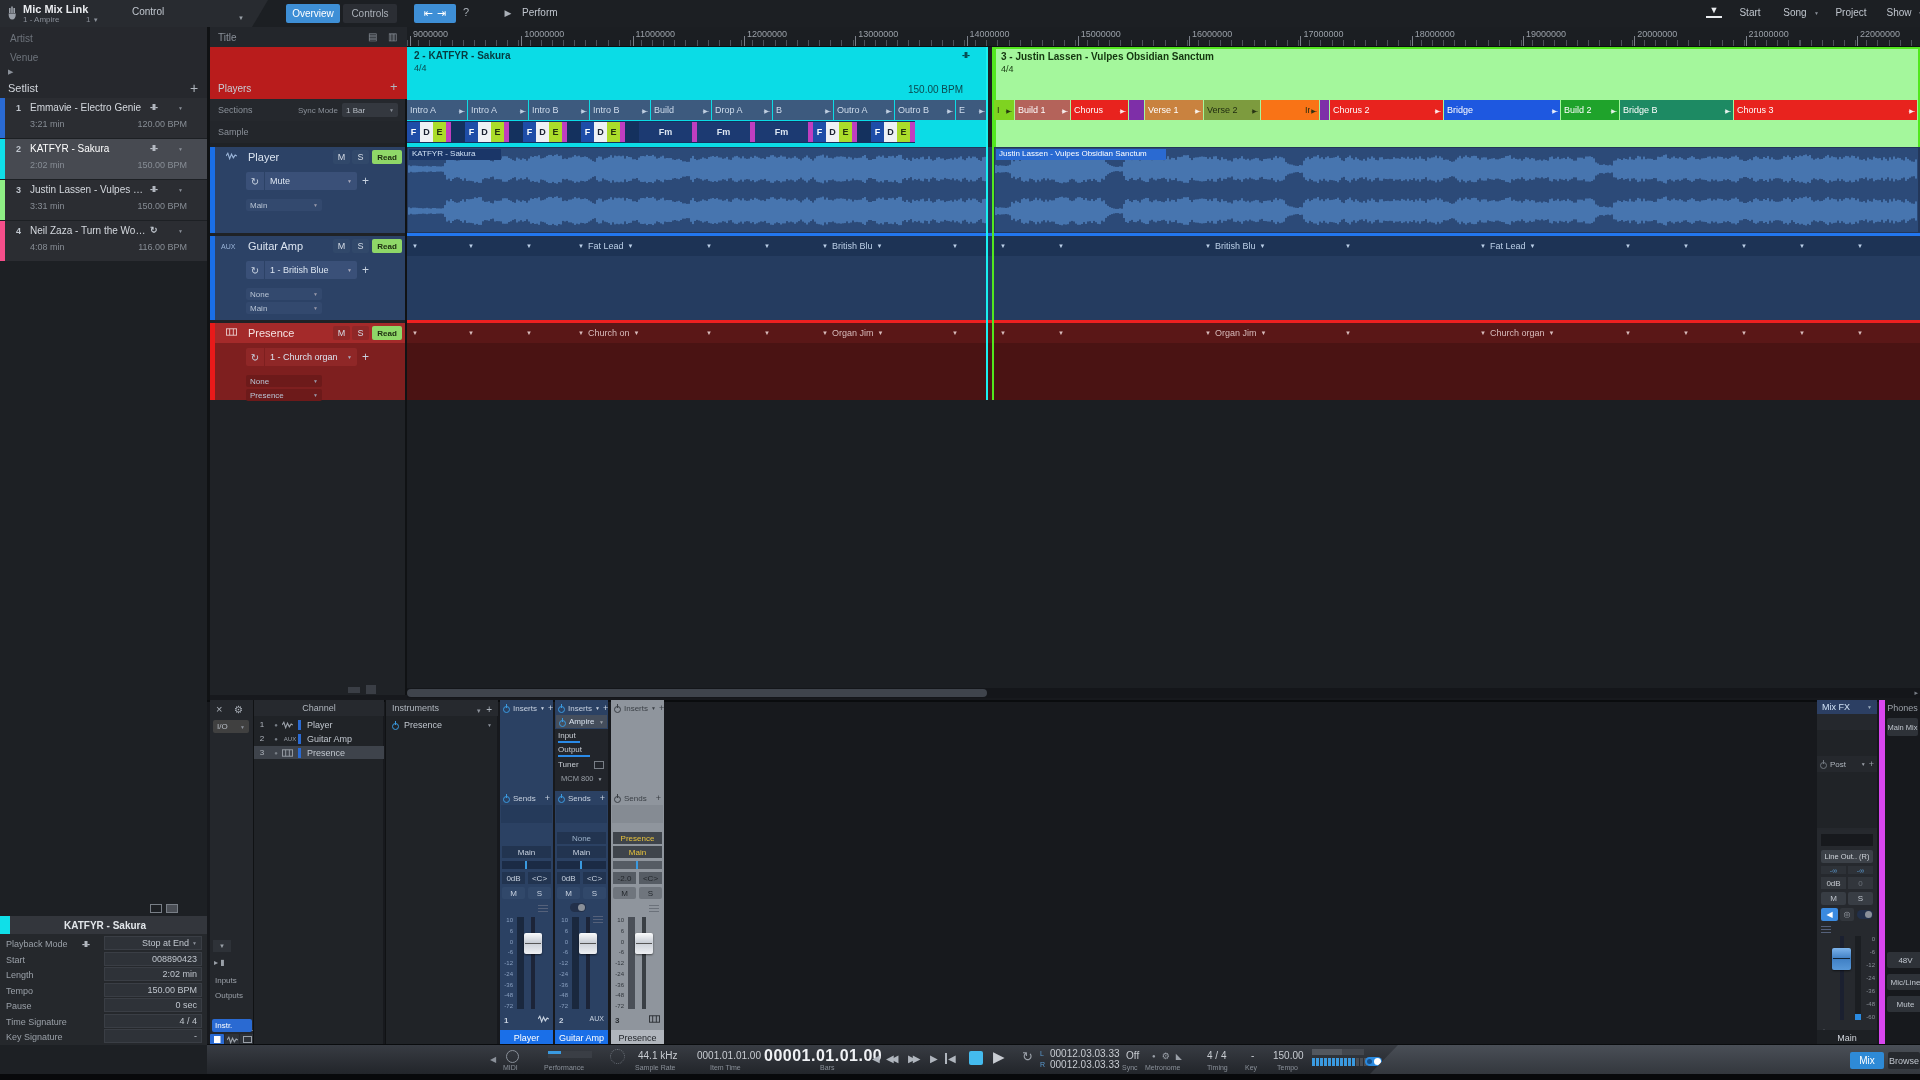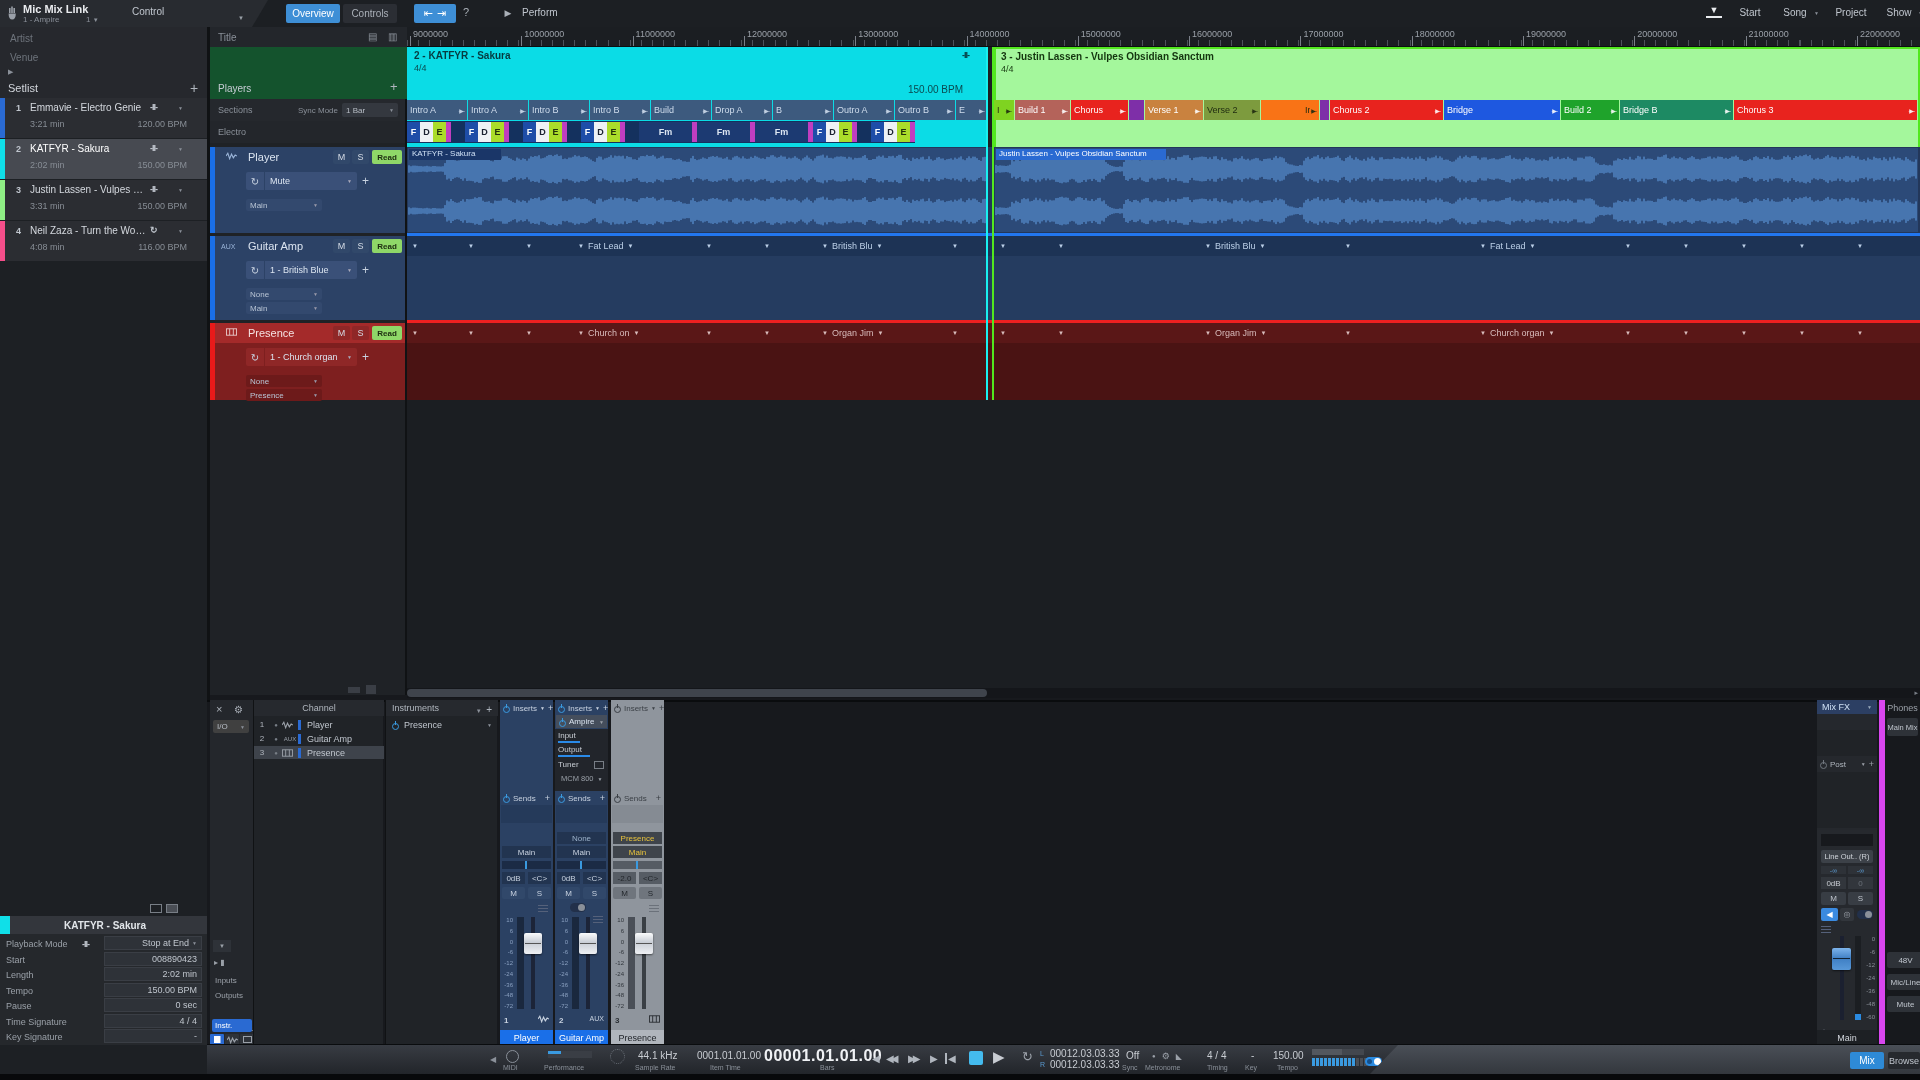--- a/index.html
+++ b/index.html
@@ -168,34 +168,34 @@
         </div>
       </div>
   </div>
 
   <div class="abs" style="left:210px;top:27px;width:197px;height:668px;background:#1f2226;border-right:2px solid #101214;box-sizing:border-box;"></div>
   <div class="abs" style="left:210px;top:27px;width:234px;height:20px;background:#23262b;">
     <span class="abs t10 dim" style="left:8px;top:5px;">Title</span>
     <span class="abs dim" style="left:158px;top:4px;font-size:10px;">▤</span>
     <span class="abs dim" style="left:178px;top:4px;font-size:10px;">▥</span>
   </div>
-  <div class="abs" style="left:210px;top:47px;width:234px;height:52px;background:#14532d;">
+  <div class="abs" style="left:210px;top:47px;width:234px;height:52px;background:#b91c1c;">
     <span class="abs t10" style="left:8px;top:36px;color:#c7ccd4;">Players</span>
     <span class="abs" style="left:180px;top:32px;font-size:13px;color:#b0b6be;">+</span>
   </div>
   <div class="abs" style="left:210px;top:99px;width:195px;height:22px;background:#25282d;">
     <span class="abs t9 dim" style="left:8px;top:6px;">Sections</span>
     <span class="abs t8 dim" style="left:88px;top:7px;">Sync Mode</span>
     <div class="abs row" style="left:132px;top:4px;width:56px;height:14px;background:#34383f;border-radius:2px;padding:0 4px;justify-content:space-between;box-sizing:border-box;">
       <span class="t8" style="color:#b8bec6;">1 Bar</span>
         <span style="font-size:5px;color:#8a9099;">▼</span>
     </div>
   </div>
   <div class="abs" style="left:210px;top:121px;width:195px;height:22px;background:#23262b;">
-    <span class="abs t9 dim" style="left:8px;top:6px;">Electro</span>
+    <span class="abs t9 dim" style="left:8px;top:6px;">Sample</span>
   </div>
   <div id="track-headers">
       <div style="position: absolute; left: 210px; top: 147px; width: 195px; height: 86px; background: rgb(44, 66, 102);">
         <div style="position: absolute; left: 0px; top: 0px; width: 5px; height: 100%; background: rgb(26, 111, 232);"></div>
         <span style="position: absolute; left: 16px; top: 5px; color: rgb(154, 180, 216);">
           <svg width="11" height="8" viewBox="0 0 12 8">
             <polyline class="wiggle" points="0,4 2,1 4,7 6,2 8,6 10,3 12,4"></polyline>
           </svg>
         </span>
         <div style="position: absolute; left: 38px; top: 4px; font-size: 11px; color: rgb(219, 228, 240);">Player</div>

